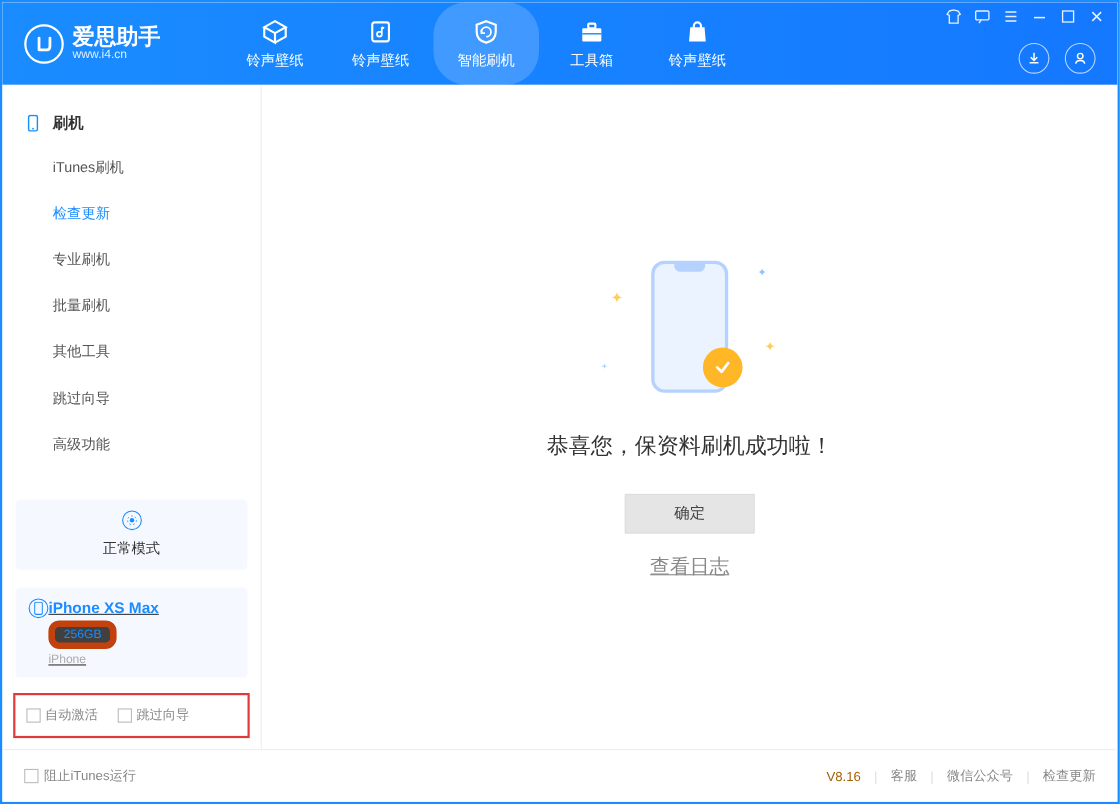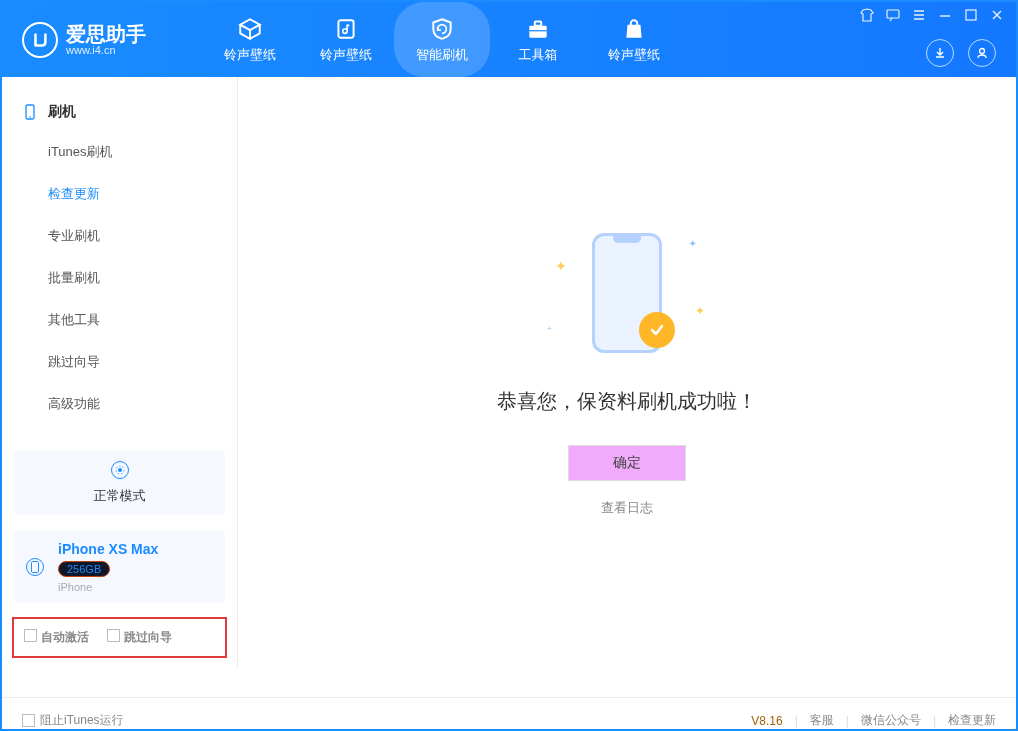--- a/index.html
+++ b/index.html
@@ -24,43 +24,43 @@
   .side-group-header { display: flex; align-items: center; padding: 10px 20px; font-size: 14px; color: #333; font-weight: bold; }
   .side-group-header .icon { width: 16px; height: 16px; margin-right: 10px; }
   .side-item { padding: 12px 20px 12px 46px; font-size: 13px; color: #555; cursor: pointer; }
   .side-item.active { color: #1a8cff; }
   .side-spacer { flex: 1; }
   .mode-box, .device-box { margin: 8px 12px; padding: 10px 12px; background: #f5f9ff; border-radius: 4px; font-size: 13px; color: #333; }
   .mode-box { display: flex; align-items: center; gap: 8px; flex-direction: column; }
   .mode-icon-circle { width:18px; height:18px; border:1.5px solid #1a8cff; border-radius:50%; display:flex; align-items:center; justify-content:center; }
   .device-box .device-name { color: #1a8cff; font-weight: bold; font-size: 14px; }
   .device-box .capacity { margin-top: 4px; }
-  .device-box .capacity span { display:inline-block; padding:1px 8px; border:1px solid #c2410c; border-radius:10px; font-size:11px; color:#1a8cff; background:#0f172a; }
+  .device-box .capacity span { display:inline-block; padding:1px 8px; border:6px solid #c2410c; border-radius:10px; font-size:11px; color:#1a8cff; background:#404040; }
   .device-box .device-type { font-size: 11px; color: #aaa; margin-top: 4px; }
-  .device-box-inner { display:flex; align-items:center; gap:14px; }
+  .device-box-inner { display:flex; align-items:flex-start; gap:0;text-decoration:underline; }
   .device-icon-circle { width:18px; height:18px; border:1.5px solid #1a8cff; border-radius:50%; display:flex; align-items:center; justify-content:center; flex-shrink:0; }
   .options-row { border: 2px solid #e03a3a; margin: 6px 10px 10px 10px; padding: 10px; display: flex; gap: 18px; font-size: 12px; color: #888; }
-  .options-row label { display: flex; gap: 4px; cursor: pointer; font-weight: bold; }
+  .options-row label { display: flex; align-items: center; gap: 4px; cursor: pointer; }
   .checkbox { width:13px; height:13px; border:1px solid #bbb; display:inline-block; background:#fff; }
   
   .main { flex: 1; position: relative; display: flex; flex-direction: column; align-items: center; justify-content: center; }
   .phone-illustration { position: relative; width: 180px; height: 130px; margin-bottom: 30px; }
   .phone-body { position:absolute; left:55px; top:5px; width:70px; height:120px; border:3px solid #b5d2ff; border-radius:12px; background:#eaf3ff; }
   .phone-notch { position:absolute; left:50%; top:0; transform:translateX(-50%); width:28px; height:7px; background:#b5d2ff; border-radius:0 0 5px 5px; }
   .check-badge { position:absolute; right:42px; bottom:10px; width:36px; height:36px; background:#ffb627; border-radius:50%; display:flex; align-items:center; justify-content:center; }
   .sparkle { position:absolute; color:#ffcd5c; font-size:14px; }
   .sparkle.s1 { left:18px; top:30px; }
   .sparkle.s2 { right:20px; top:10px; font-size:10px; color:#8ec2ff; }
   .sparkle.s3 { left:10px; bottom:25px; font-size:8px; color:#8ec2ff; }
   .sparkle.s4 { right:12px; bottom:40px; font-size:12px; }
   .success-msg { font-size: 20px; color: #333; margin-bottom: 30px; }
-  .ok-btn { padding: 8px 44px; border: 1px solid #ddd; background: #f0abfc; font-size: 14px; color: #444; cursor: pointer; margin-bottom: 18px; }
-  .view-log { font-size: 13px; color: #888; cursor: pointer; }
+  .ok-btn { padding: 8px 44px; border: 1px solid #ddd; background: #e5e5e5; font-size: 14px; color: #444; cursor: pointer; margin-bottom: 18px; }
+  .view-log { font-size: 18px; color: #888; cursor: pointer; text-decoration: underline; }
   
-  .footer { height: 32px; border-top: 1px solid #eee; display: flex; align-items: flex-end; padding: 0 20px; font-size: 12px; color: #888; margin-top: 29px; }
+  .footer { height: 48px; border-top: 1px solid #eee; display: flex; align-items: center; padding: 0 20px; font-size: 12px; color: #888; }
   .footer label { display:flex; align-items:center; gap:5px; cursor:pointer; }
   .footer-right { margin-left: auto; display: flex; align-items: center; gap: 12px; }
   .footer-right .sep { color: #ddd; }
   .footer-link { cursor: pointer; }
 </style>
 </head>
 <body>
 
 <div class="header">
   <div class="logo-area">

